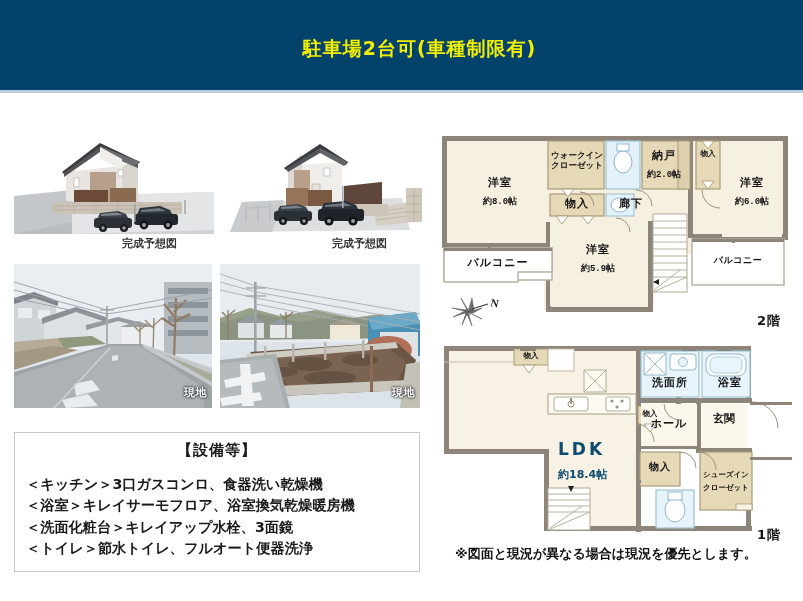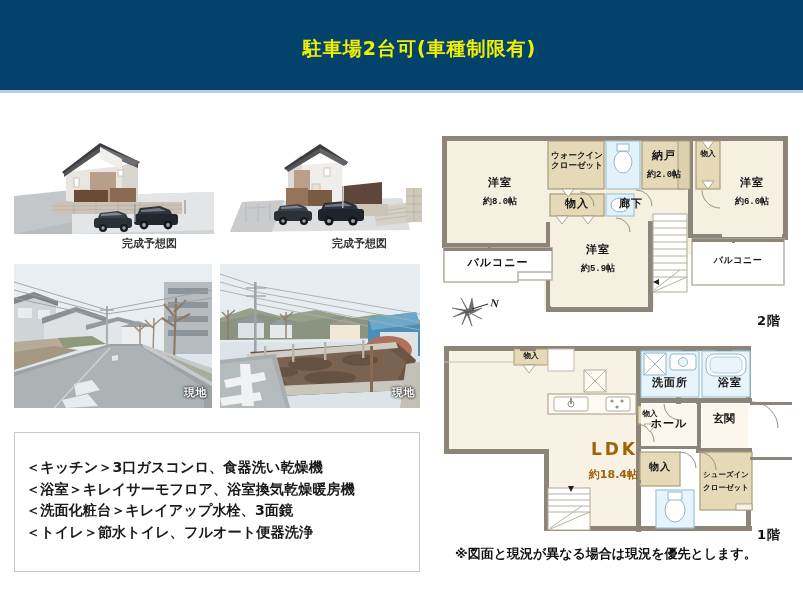--- a/index.html
+++ b/index.html
@@ -49,21 +49,21 @@
   .note{position:absolute;left:455px;top:545px;font-size:13px;font-weight:bold;color:#111;
         letter-spacing:0px;white-space:nowrap;}
   .lbl{position:absolute;text-align:center;color:#141414;line-height:1.12;
        font-weight:bold;white-space:nowrap;}
   .lbl .big{display:block;font-size:11px;letter-spacing:1px;}
   .lbl .sm{display:block;font-size:9px;letter-spacing:0px;margin-top:8px;font-family:Liberation Mono, monospace;}
   .lbl2{position:absolute;text-align:center;color:#141414;font-weight:bold;
         font-size:8.5px;line-height:1.18;white-space:nowrap;}
   .lblmini{position:absolute;text-align:center;color:#141414;font-weight:bold;
         font-size:7.5px;line-height:1.15;white-space:nowrap;}
-  .ldk{position:absolute;text-align:right;color:#a16207;line-height:1.1;font-weight:bold;}
+  .ldk{position:absolute;text-align:left;color:#0c4a6e;line-height:1.1;font-weight:bold;}
   .ldk .big{display:block;font-size:17px;letter-spacing:3px;}
   .ldk .sm{display:block;font-size:11px;margin-top:10px;}
 
   .compass{position:absolute;left:448px;top:292px;width:56px;height:40px;}
 </style>
 </head>
 <body>
 
 <div class="header">
   <div class="line2">駐車場2台可(車種制限有)</div>
@@ -351,20 +351,21 @@
       <polygon points="20,100 30,100 34,142 22,142"></polygon>
       <polygon points="0,134 40,128 42,136 2,142"></polygon>
     </g>
 
     <polygon points="186,100 200,98 200,144 180,144" fill="#c3c0b6"></polygon>
   </svg>
   <span class="ph-cap-w">現地</span>
 </div>
 
 <div class="equip">
+  <div class="etitle">【設備等】</div>
   <div class="elist">
     <div class="erow">＜キッチン＞3口ガスコンロ、食器洗い乾燥機</div>
     <div class="erow">＜浴室＞キレイサーモフロア、浴室換気乾燥暖房機</div>
     <div class="erow">＜洗面化粧台＞キレイアップ水栓、3面鏡</div>
     <div class="erow">＜トイレ＞節水トイレ、フルオート便器洗浄</div>
   </div>
 </div>
 
 <div class="plan" style="left:440px;top:122px;width:352px;height:190px;">
   <svg width="352" height="190" viewBox="0 0 352 190">

